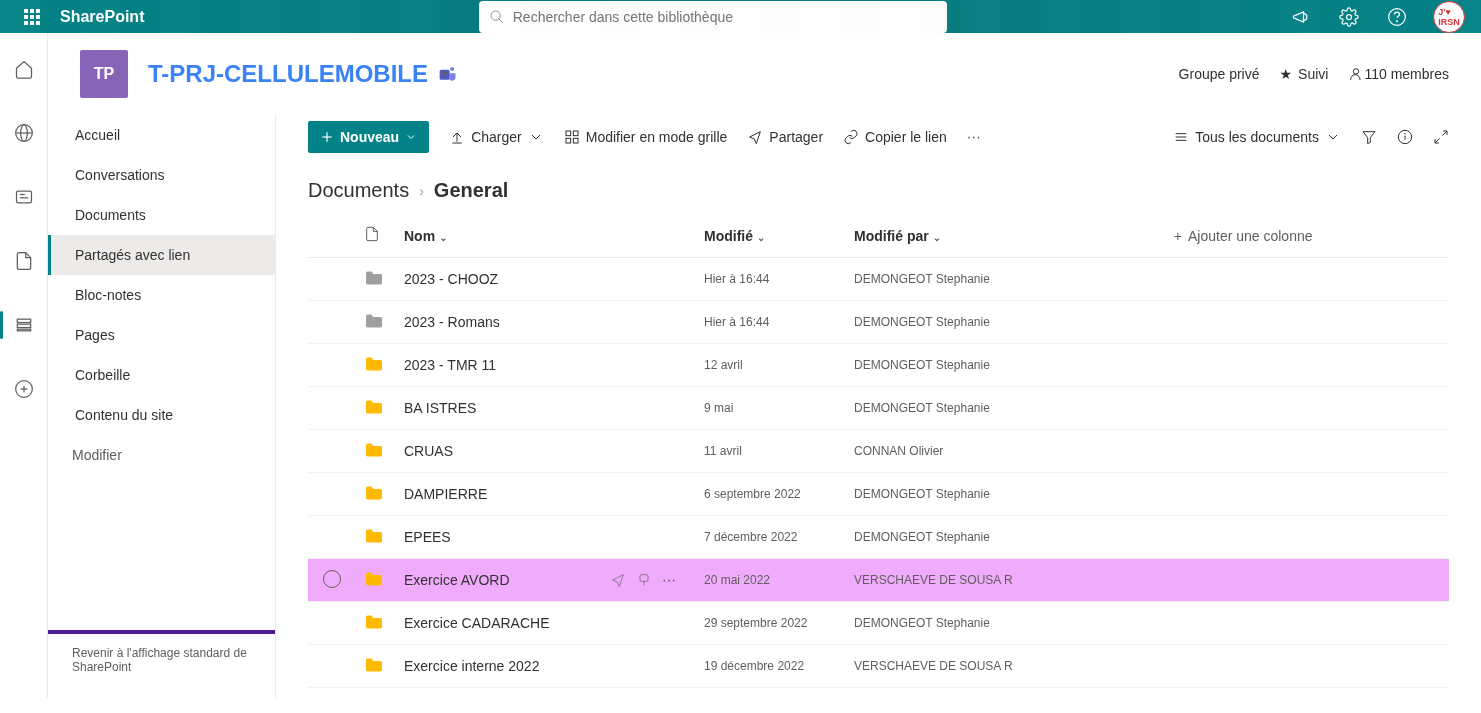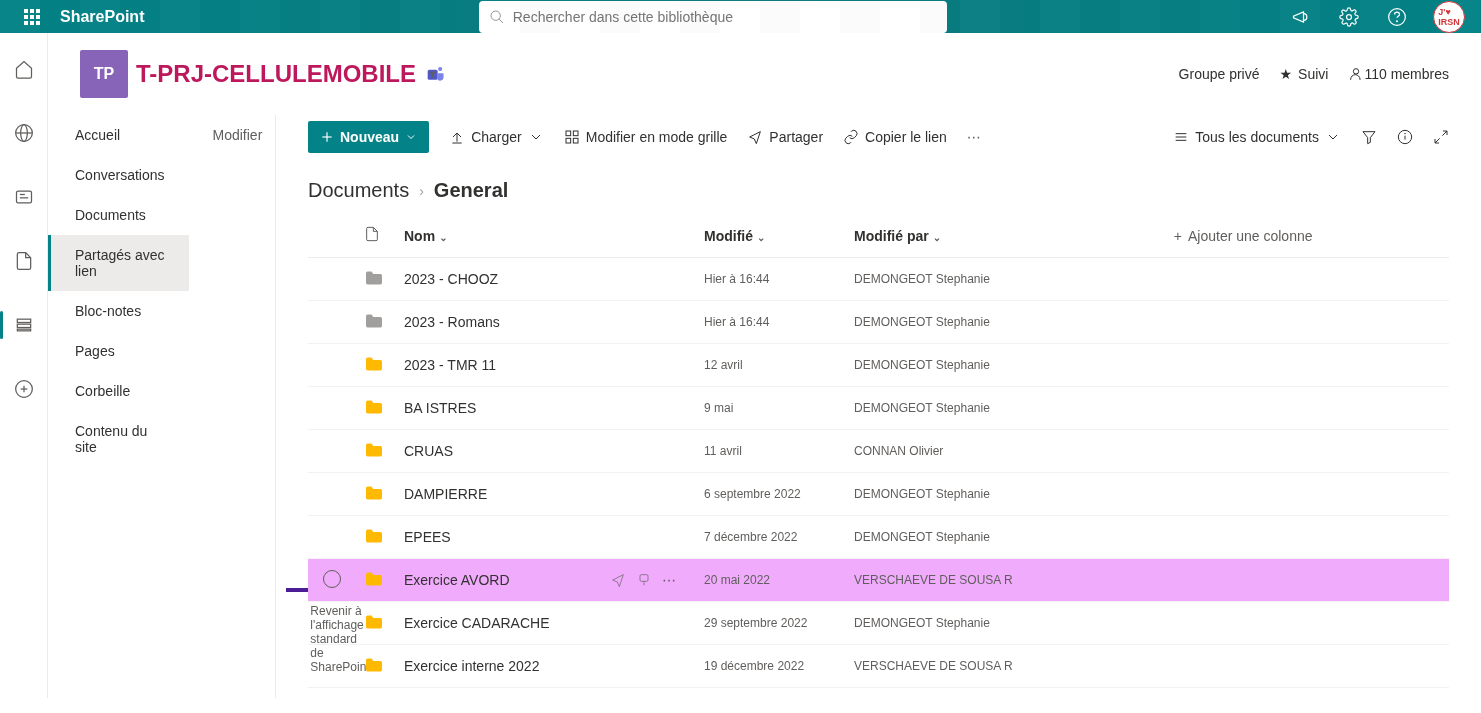--- a/index.html
+++ b/index.html
@@ -26,29 +26,29 @@
 .rail { width: 48px; border-right: 1px solid #edebe9; display: flex; flex-direction: column; align-items: center; padding-top: 16px; gap: 24px; }
 .rail-item { width: 40px; height: 40px; display: flex; align-items: center; justify-content: center; cursor: pointer; border-radius: 4px; color: #605e5c; position: relative; }
 .rail-item.active::before { content: ""; position: absolute; left: -4px; top: 6px; bottom: 6px; width: 3px; background: #038387; border-radius: 2px; }
 .rail-item svg { width: 20px; height: 20px; stroke: currentColor; fill: none; stroke-width: 1.5; }
 
 .content { flex: 1; display: flex; flex-direction: column; }
 
 
 .site-header { height: 82px; display: flex; align-items: center; padding: 0 32px; }
 .site-logo { width: 48px; height: 48px; background: #8764b8; color: #fff; display: flex; align-items: center; justify-content: center; font-weight: 600; font-size: 16px; border-radius: 2px; }
-.site-title { font-size: 24px; font-weight: 600; margin-left: 8px; color: #be185d; }
+.site-title { font-size: 24px; font-weight: 600; margin-left: 20px; color: #3b82f6; }
 .teams-icon { margin-left: 10px; width: 20px; height: 20px; }
 .site-meta { margin-left: auto; display: flex; align-items: center; gap: 20px; font-size: 14px; color: #323130; }
 .site-meta .follow { display: flex; align-items: center; gap: 6px; cursor: pointer; }
 .site-meta .members { display: flex; align-items: center; cursor: pointer; }
 
 
 .inner { display: flex; flex: 1; min-height: 0; }
-.leftnav { width: 228px; border-right: 1px solid #edebe9; padding: 0; display: flex; }
+.leftnav { width: 228px; border-right: 1px solid #edebe9; padding: 0; display: flex; flex-direction: column; }
 .leftnav ul { list-style: none; }
 .leftnav li { padding: 12px 24px; font-size: 14px; color: #323130; cursor: pointer; border-left: 3px solid transparent; }
 .leftnav li.selected { background: #edebe9; border-left-color: #038387; font-weight: 400; }
 .leftnav .edit-link { padding: 12px 24px; font-size: 14px; color: #605e5c; cursor: pointer; }
 .leftnav .nav-footer { margin-top: auto; padding: 12px 24px 24px; font-size: 12px; color: #605e5c; border-top: 4px solid #4c1d95; }
 .leftnav .nav-footer a { color: #605e5c; text-decoration: none; cursor: pointer; }
 
 .main { flex: 1; display: flex; flex-direction: column; min-width: 0; }
 
 

